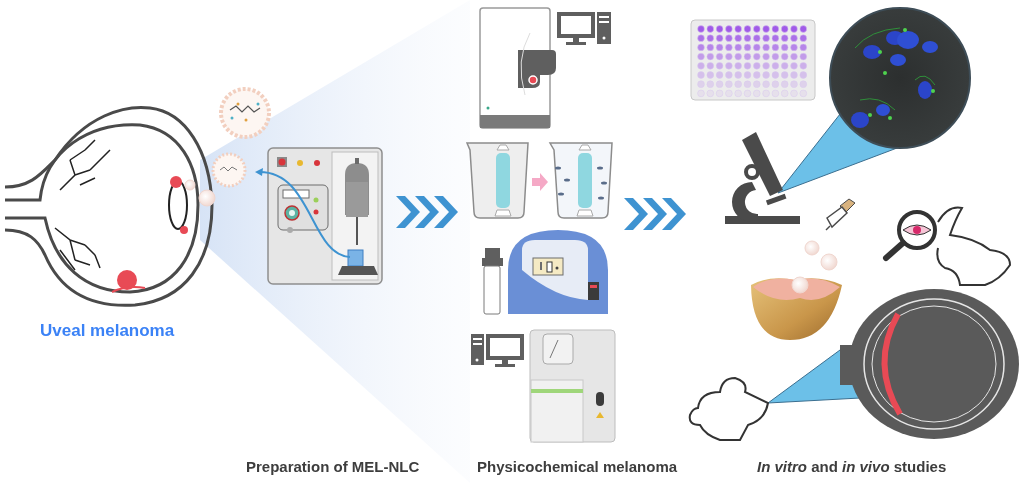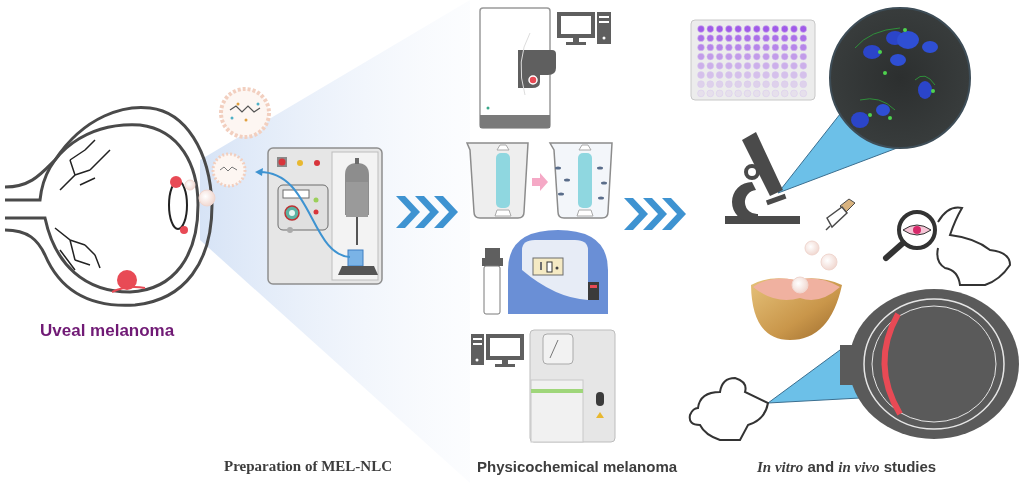--- a/index.html
+++ b/index.html
@@ -1,24 +1,24 @@
 <!DOCTYPE html>
 <html><head>
 <meta charset="utf-8">
 <style>
   html, body { margin: 0; padding: 0; background: #ffffff; }
   body { width: 1024px; height: 483px; position: relative; overflow: hidden; font-family: "Liberation Sans", sans-serif; }
   #scene { position: absolute; left: 0; top: 0; width: 1024px; height: 483px; }
   .label { position: absolute; font-family: "Liberation Sans", sans-serif; font-weight: bold; white-space: nowrap; }
   .cap { top: 458px; font-size: 15px; color: #3d3d3d; }
-  #uveal-label { left: 40px; top: 321px; font-size: 17px; color: #701a75; }
-  #cap1 { left: 224px; font-family: Liberation Serif, serif; }
+  #uveal-label { left: 40px; top: 321px; font-size: 17px; color: #3b82f6; }
+  #cap1 { left: 246px; }
   #cap2 { left: 477px; }
   #cap3 { left: 757px; }
-  #cap3 i { font-style: italic; font-weight: bold; font-family: Liberation Serif, serif; }
+  #cap3 i { font-style: italic; font-weight: bold; }
 </style>
 </head>
 <body>
 
 <svg id="scene" viewBox="0 0 1024 483" xmlns="http://www.w3.org/2000/svg">
   <defs>
     <linearGradient id="beamGrad" x1="0" y1="0" x2="1" y2="0">
       <stop offset="0" stop-color="#c9daf3" stop-opacity="0.75"></stop>
       <stop offset="1" stop-color="#eef3fb" stop-opacity="0.2"></stop>
     </linearGradient>

